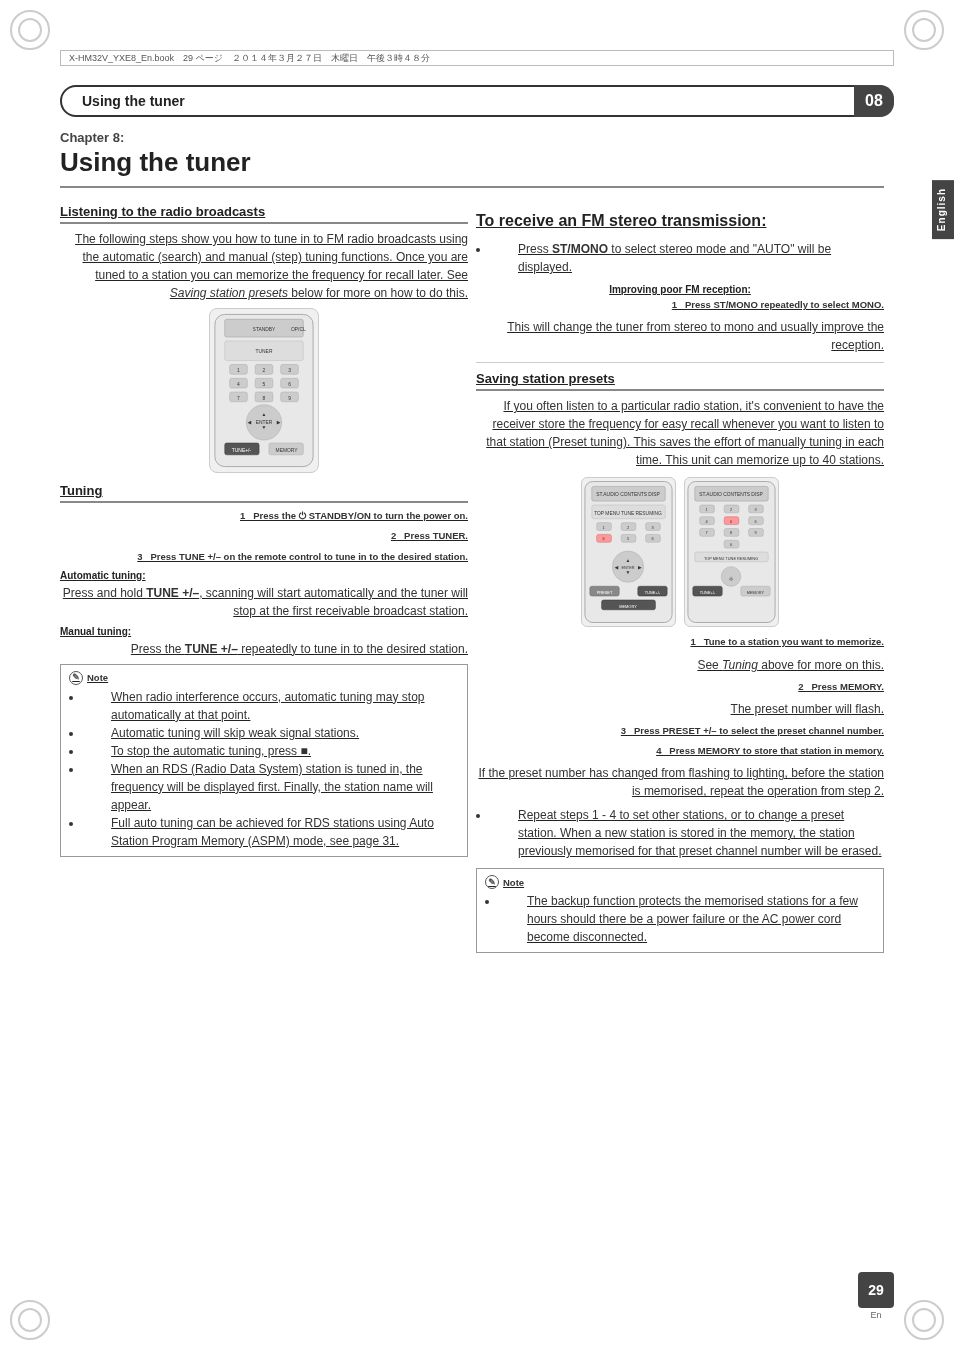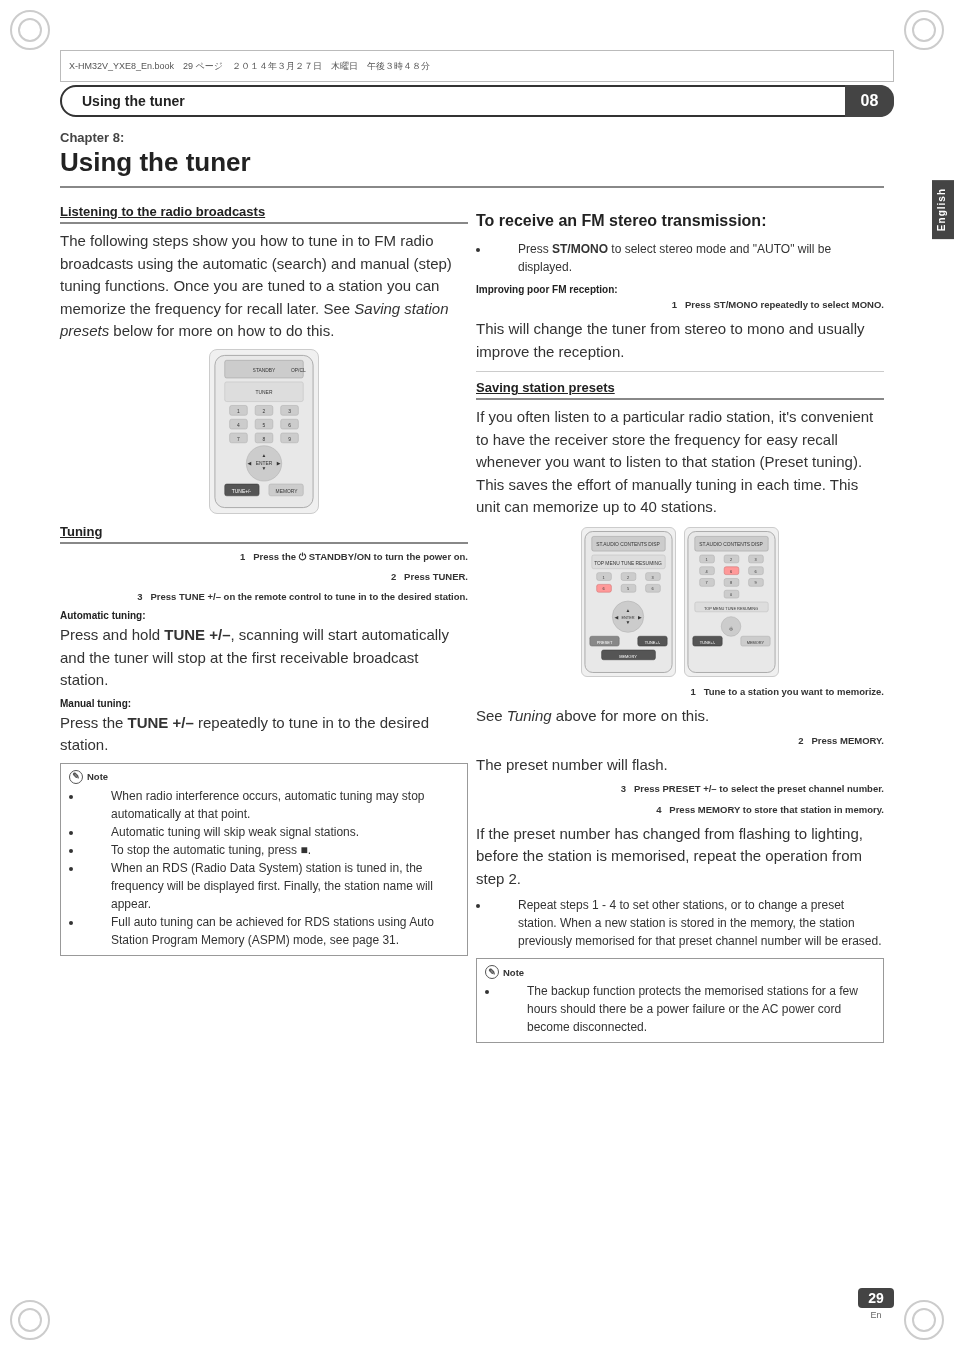--- a/index.html
+++ b/index.html
@@ -35,21 +35,21 @@
     .corner-tr { top: 10px; right: 10px; }
     .corner-bl { bottom: 10px; left: 10px; }
     .corner-br { bottom: 10px; right: 10px; }
 
     
     .top-bar {
       position: absolute;
       top: 50px;
       left: 60px;
       right: 60px;
-      height: 32px;
+      height: 16px;
       border: 1px solid #bbb;
       display: flex;
       align-items: center;
       padding: 0 8px;
       font-size: 9px;
       color: #555;
     }
 
     
     .chapter-header {
@@ -69,21 +69,21 @@
     .chapter-header-title {
       font-size: 14px;
       font-weight: bold;
       color: #222;
     }
     .chapter-number-badge {
       background: #444;
       color: #fff;
       font-size: 16px;
       font-weight: bold;
-      width: 49px;
+      width: 40px;
       height: 32px;
       display: flex;
       align-items: center;
       justify-content: center;
       border-radius: 0 14px 14px 0;
       position: absolute;
       right: -2px;
       top: -2px;
     }
 
@@ -125,20 +125,21 @@
       color: #222;
       margin-bottom: 16px;
       border-bottom: 2px solid #888;
       padding-bottom: 8px;
     }
 
     
     .two-col {
       display: flex;
       gap: 8px;
+      text-decoration: underline;
     }
     .col-left {
       flex: 1;
       min-width: 0;
     }
     .col-right {
       flex: 1;
       min-width: 0;
     }
 
@@ -146,24 +147,25 @@
       font-size: 13px;
       font-weight: bold;
       color: #222;
       border-bottom: 2px solid #888;
       padding-bottom: 3px;
       margin-bottom: 6px;
       text-decoration: underline;
     }
 
     .body-text {
-      font-size: 15px;
+      font-size: 12px;
       line-height: 1.5;
       color: #333;
       margin-bottom: 6px;
+      text-align: right;
     }
 
     .step-text {
       font-size: 9.5px;
       line-height: 1.5;
       color: #333;
       margin-bottom: 6px;
       margin-left: 0;
       text-align: right;
     }
@@ -234,21 +236,21 @@
       display: flex;
       flex-direction: column;
       align-items: center;
     }
     .page-number-badge {
       background: #444;
       color: #fff;
       font-size: 14px;
       font-weight: bold;
       width: 36px;
-      height: 20px;
+      height: 36px;
       display: flex;
       align-items: center;
       justify-content: center;
       border-radius: 4px;
     }
     .page-lang {
       font-size: 9px;
       color: #666;
       margin-top: 2px;
     }
@@ -404,21 +406,21 @@
 
     </div>
 
     <div class="col-right">
 
       <div class="to-receive-title">To receive an FM stereo transmission:</div>
       <ul class="bullet-list">
         <li>Press <b>ST/MONO</b> to select stereo mode and "AUTO" will be displayed.</li>
       </ul>
 
-      <div class="sub-section-title" style="margin-top:8px; font-weight:bold;">Improving poor FM reception:</div>
+      <div class="sub-section-title" style="margin-top:8px; font-weight:bold;text-align:center;">Improving poor FM reception:</div>
       <p class="step-text">
         <b>1&nbsp;&nbsp;&nbsp;Press ST/MONO repeatedly to select MONO.</b>
       </p>
       <p class="body-text">
         This will change the tuner from stereo to mono and usually improve the reception.
       </p>
 
       <hr class="divider-line">
 
       <div class="section-title underline-section">Saving station presets</div>

